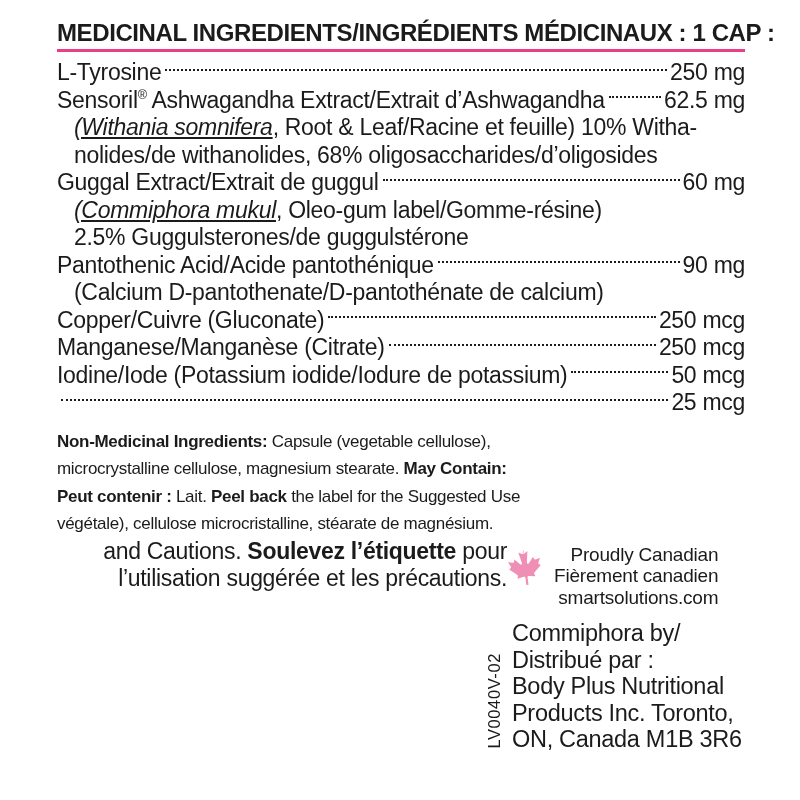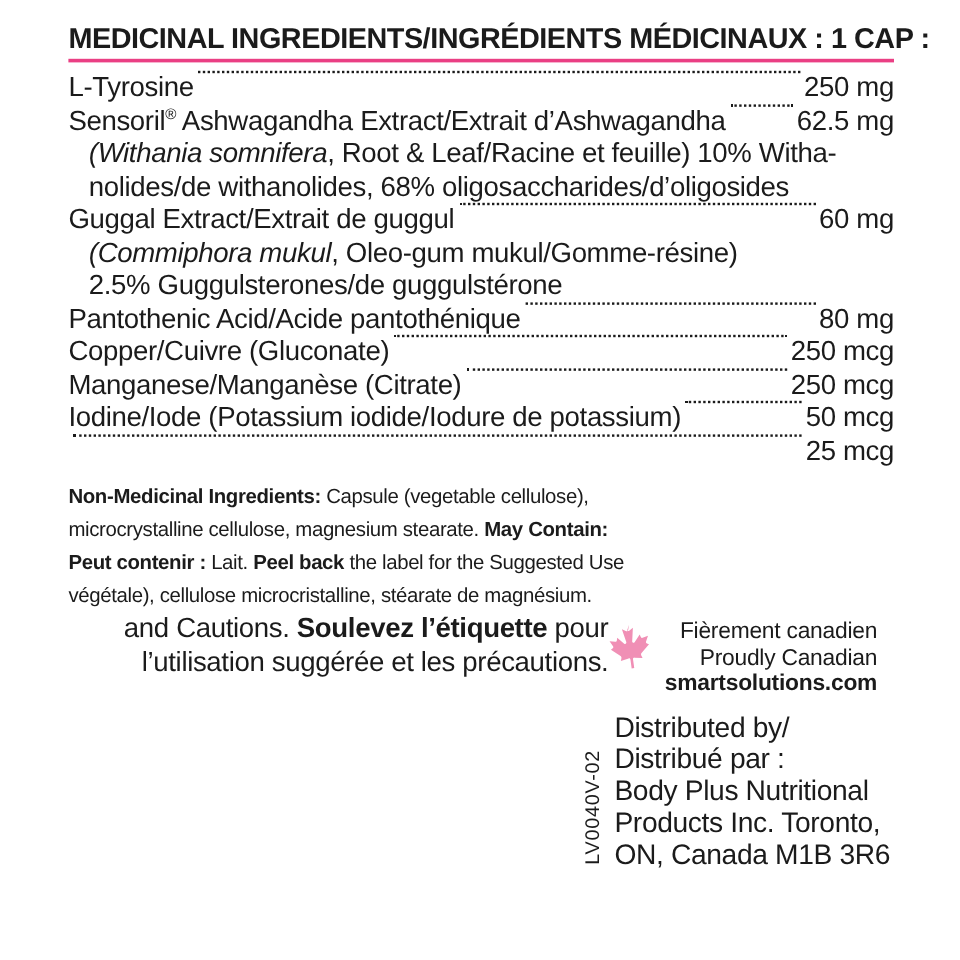--- a/index.html
+++ b/index.html
@@ -4,44 +4,44 @@
 <style>
   html,body{margin:0;padding:0;background:#ffffff;}
   .page{position:relative;width:800px;height:800px;background:#ffffff;overflow:hidden;
         font-family:"Liberation Sans",sans-serif;color:#1b1b1b;}
   .label-content{position:absolute;left:57px;top:20px;width:688px;}
 
   .header-title{font-size:24px;font-weight:bold;line-height:26px;letter-spacing:-0.4px;white-space:nowrap;}
   .header-rule{border-bottom:3px solid var(--pink,#ea3f84);margin-top:3px;}
 
   .ing-list{margin-top:7px;font-size:23px;letter-spacing:-0.3px;}
-  .ing-main{display:flex;align-items:flex-start;line-height:27.5px;white-space:nowrap;}
+  .ing-main{display:flex;align-items:center;line-height:27.5px;white-space:nowrap;}
   .ing-name{flex:0 0 auto;}
   .dots{flex:1 1 auto;min-width:6px;height:0;border-bottom:2.6px dotted #1b1b1b;margin:0 3px 6px 4px;}
   .ing-amt{flex:0 0 auto;}
   .ing-sub{padding-left:17px;line-height:27.5px;white-space:nowrap;}
 
   .para{margin-top:11px;font-size:17px;line-height:27.5px;letter-spacing:-0.3px;}
   .tline{white-space:nowrap;}
 
   .bottom-row{display:flex;text-align:right;}
   .bottom-left{flex:1 1 auto;font-size:23px;line-height:27.5px;letter-spacing:-0.3px;}
   .canadian{flex:0 0 238px;padding-top:6px;}
   .canadian-row{display:flex;}
   .maple{width:40px;height:43px;flex:0 0 auto;margin:2px 7px 0 0;}
   .canadian-text{font-size:19px;line-height:21.5px;letter-spacing:-0.2px;}
-  .site{font-weight:bold;}
+  .site{font-weight:normal;}
 
   .dist-row{display:flex;justify-content:flex-end;align-items:flex-end;margin-top:12px;}
   .vcode{writing-mode:vertical-rl;transform:rotate(180deg);font-size:16.5px;letter-spacing:0.6px;
          margin:0 8px 4px 0;color:#1b1b1b;}
   .dist-lines{width:233px;font-size:23.5px;line-height:26.5px;letter-spacing:-0.3px;}
 
   .b{font-weight:bold;}
-  .i{font-style:italic;}
+  .i{font-style:italic;text-decoration:underline;}
   .sup{vertical-align:super;font-size:0.55em;line-height:0;}
 </style>
 </head>
 <body style="color: rgb(27, 27, 27);">
 
 <div class="page">
   <div class="label-content">
 
     <div class="header-title">MEDICINAL INGREDIENTS/INGRÉDIENTS MÉDICINAUX : 1 CAP :</div>
     <div class="header-rule"></div>
@@ -64,30 +64,31 @@
   <div class="ing-sub"><span class="i">(Withania somnifera</span><span>, Root &amp; Leaf/Racine et feuille) 10% Witha-</span></div>
           <div class="ing-sub"><span>nolides/de withanolides, 68% oligosaccharides/d’oligosides</span></div>
         </div>
 
   <div class="ing">
     <div class="ing-main">
       <span class="ing-name"><span>Guggal Extract/Extrait de guggul</span></span>
       <span class="dots"></span>
       <span class="ing-amt">60 mg</span>
     </div>
-  <div class="ing-sub"><span class="i">(Commiphora mukul</span><span>, Oleo-gum mukul/Gomme-résine)</span></div>
+  <div class="ing-sub"><span class="i">(Commiphora mukul</span><span>, Oleo-gum label/Gomme-résine)</span></div>
           <div class="ing-sub"><span>2.5% Guggulsterones/de guggulstérone</span></div>
         </div>
 
   <div class="ing">
     <div class="ing-main">
       <span class="ing-name"><span>Pantothenic Acid/Acide pantothénique</span></span>
       <span class="dots"></span>
-      <span class="ing-amt">80 mg</span>
+      <span class="ing-amt">90 mg</span>
     </div>
+  <div class="ing-sub"><span>(Calcium D-pantothenate/D-pantothénate de calcium)</span></div>
         </div>
 
   <div class="ing">
     <div class="ing-main">
       <span class="ing-name"><span>Copper/Cuivre (Gluconate)</span></span>
       <span class="dots"></span>
       <span class="ing-amt">250 mcg</span>
     </div>
   </div>
 
@@ -127,32 +128,32 @@
           <div class="tline"><span>and Cautions. </span><span class="b">Soulevez l’étiquette</span><span> pour</span></div>
           <div class="tline"><span>l’utilisation suggérée et les précautions.</span></div>
         </div>
 
       <div class="canadian">
         <div class="canadian-row">
           <svg class="maple" viewBox="0 0 512 512">
             <path fill="var(--leaf,#f08fb5)" transform="rotate(-8 256 256)" d="M256 10 l-20 58 c-3 9 -13 12 -21 7 l-43 -26 27 142 c3 16 -13 24 -24 13 l-65 -73 -8 28 c-2 8 -10 13 -18 11 l-60 -13 29 57 c4 8 2 17 -6 22 l-21 12 92 82 c7 6 9 15 6 24 l-10 28 86 -15 c9 -2 17 5 17 14 v96 h28 v-96 c0 -9 8 -16 17 -14 l86 15 -10 -28 c-3 -9 -1 -18 6 -24 l92 -82 -21 -12 c-8 -5 -10 -14 -6 -22 l29 -57 -60 13 c-8 2 -16 -3 -18 -11 l-8 -28 -65 73 c-11 11 -27 3 -24 -13 l27 -142 -43 26 c-8 5 -18 2 -21 -7 z"></path>
           </svg>
           <div class="canadian-text">
+            <div>Proudly Canadian</div>
             <div>Fièrement canadien</div>
-            <div>Proudly Canadian</div>
             <div class="site">smartsolutions.com</div>
           </div>
         </div>
       </div>
     </div>
 
     <div class="dist-row">
       <div class="vcode">LV0040V-02</div>
       <div class="dist-lines">
-        <div>Distributed by/</div>
+        <div>Commiphora by/</div>
         <div>Distribué par :</div>
         <div>Body Plus Nutritional</div>
         <div>Products Inc. Toronto,</div>
         <div>ON, Canada M1B 3R6</div>
       </div>
     </div>
 
   </div>
 </div>
 

